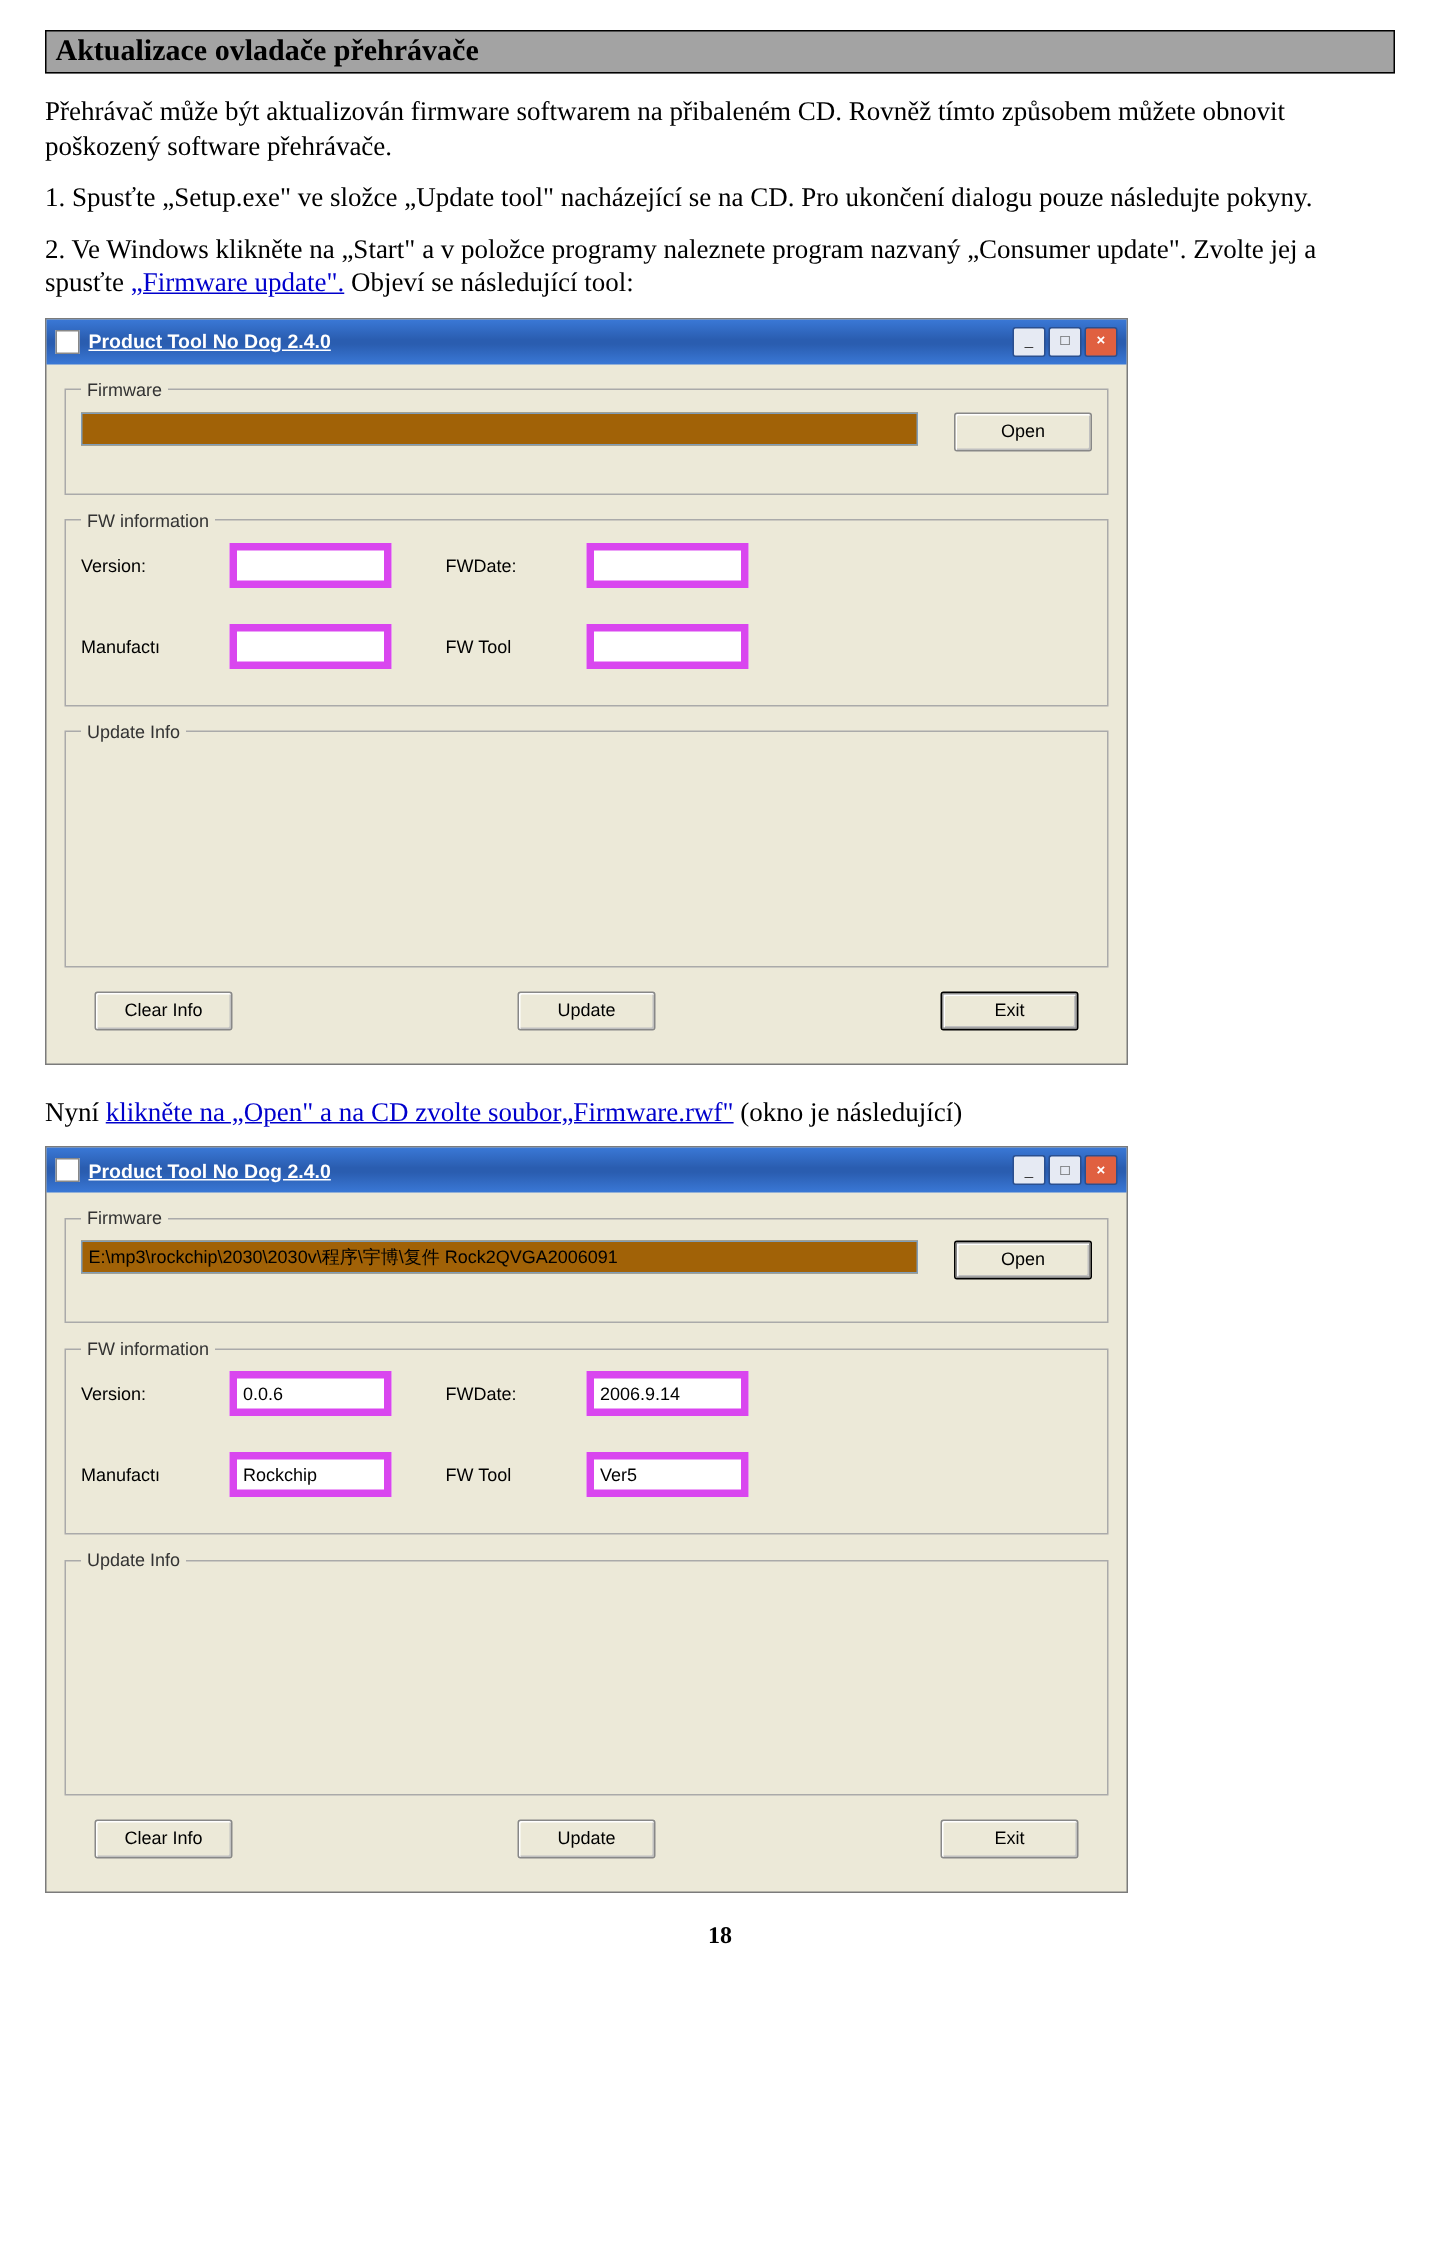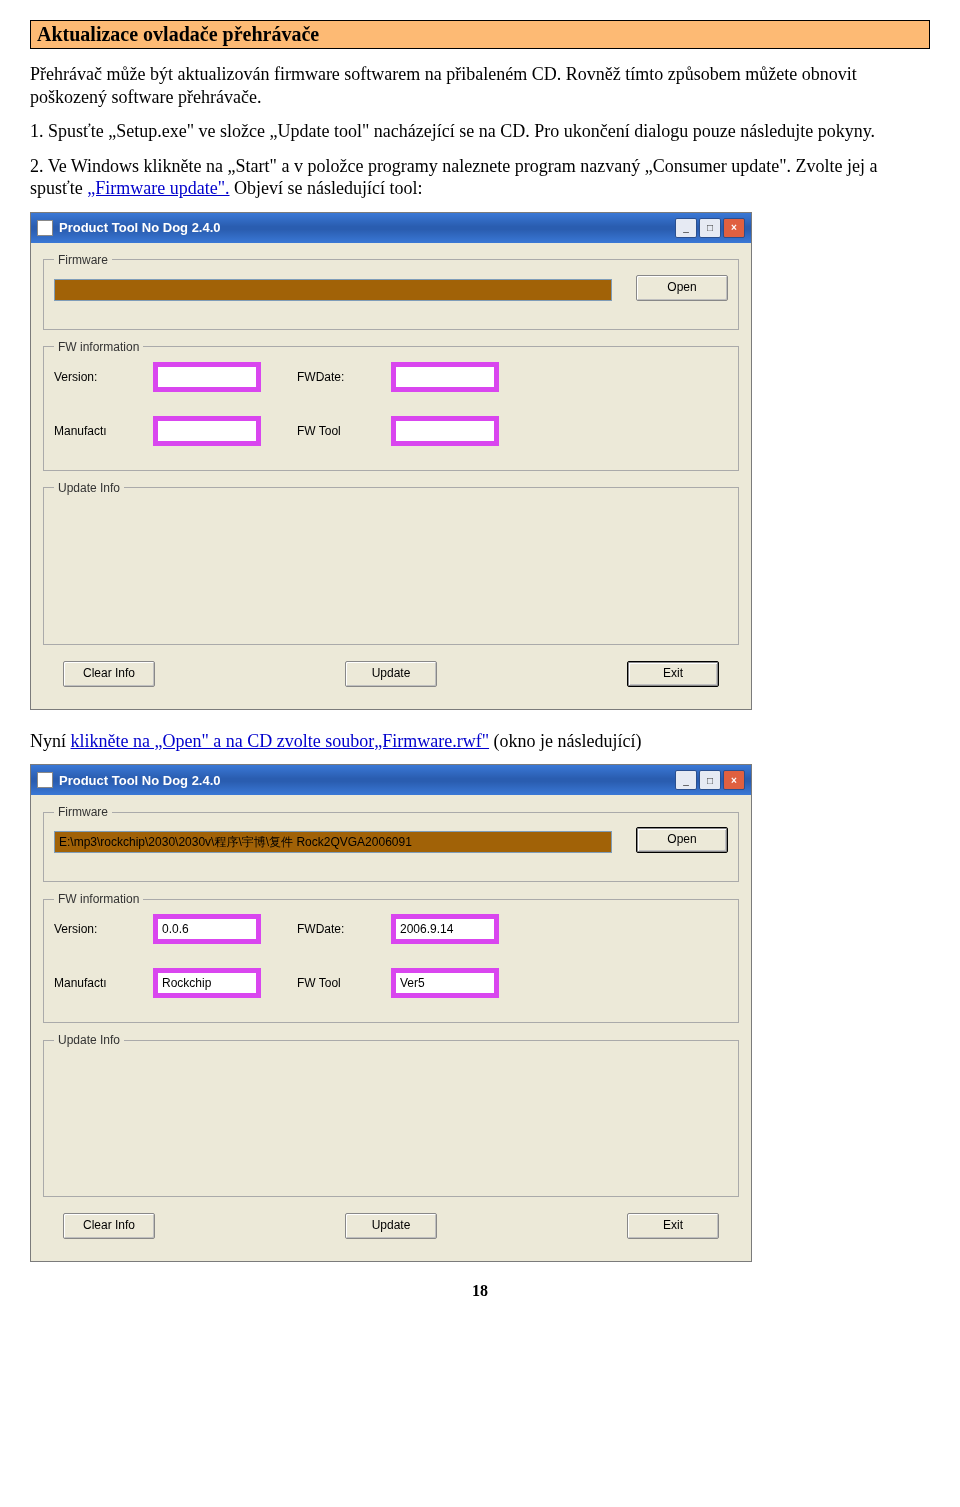--- a/index.html
+++ b/index.html
@@ -5,21 +5,21 @@
   body {
     margin: 0;
     padding: 20px 30px;
     font-family: "Times New Roman", serif;
     font-size: 18px;
     color: #000;
     background: #fff;
     width: 900px;
   }
   .section-title {
-    background: #fdba74;
+    background: #a3a3a3;
     border: 1px solid #000;
     padding: 2px 6px;
     font-weight: bold;
     font-size: 20px;
     margin-bottom: 14px;
   }
   p {
     margin: 0 0 12px 0;
     line-height: 1.25;
   }
@@ -49,20 +49,21 @@
     height: 14px;
     background: #fff;
     border: 1px solid #888;
     margin-right: 6px;
     display: inline-block;
   }
   .titlebar .title-text {
     font-weight: bold;
     font-size: 13px;
     flex: 1;
+    text-decoration: underline;
   }
   .winbtns {
     display: flex;
     gap: 2px;
   }
   .winbtn {
     width: 20px;
     height: 18px;
     border: 1px solid #2a4f8f;
     border-radius: 2px;
@@ -86,21 +87,21 @@
     margin: 0 0 10px 0;
     padding: 8px 10px 24px 10px;
   }
   legend {
     padding: 0 4px;
     color: #333;
     font-size: 12px;
   }
   .row {
     display: flex;
-    align-items: flex-end;
+    align-items: flex-start;
     gap: 24px;
     margin-bottom: 4px;
   }
   .textinput {
     flex: 1;
     height: 20px;
     background: #a16207;
     border: 1px solid #7f9db9;
     padding: 0 4px;
     font-family: inherit;

